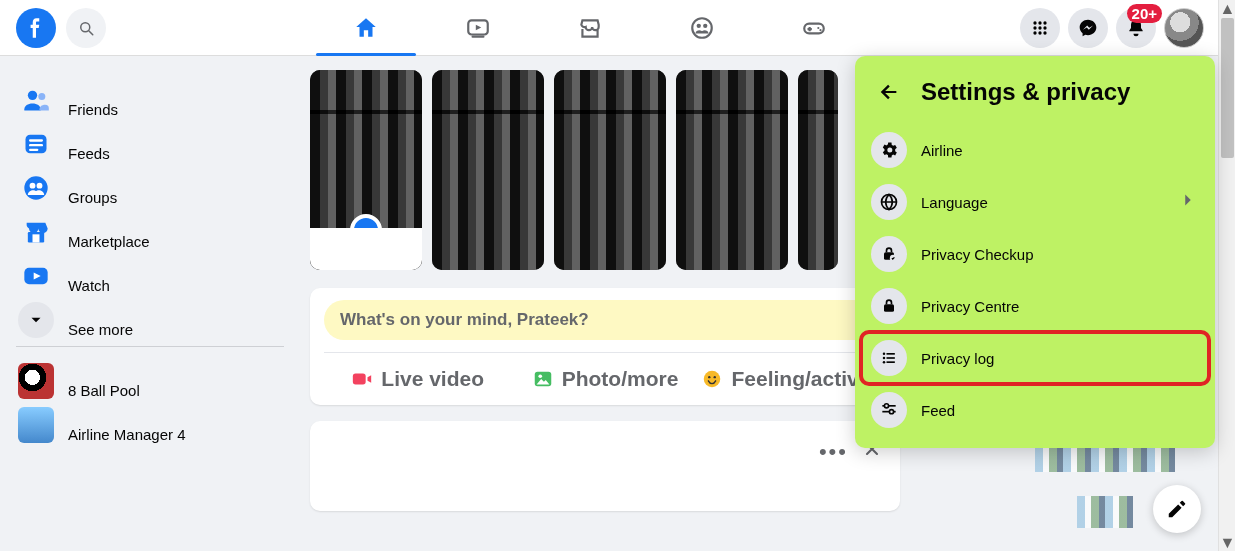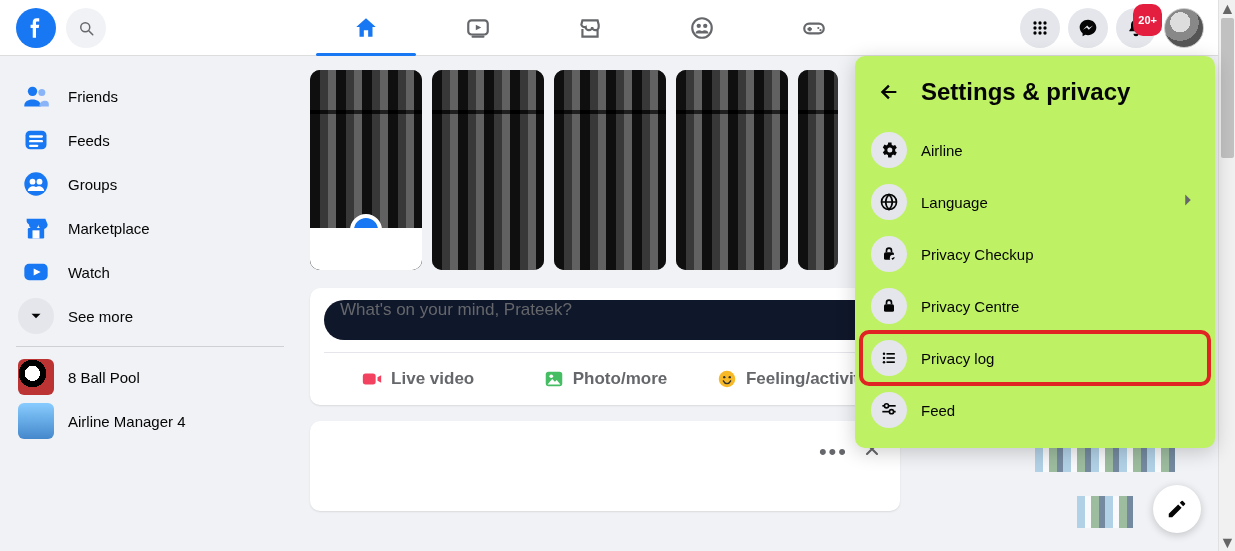--- a/index.html
+++ b/index.html
@@ -80,37 +80,37 @@
     position:absolute; right:14px; top:0; height:56px;
     display:flex; align-items:center; gap:8px;
   }
   .circle-btn{
     width:40px; height:40px; border-radius:50%;
     background:#e4e6eb; display:flex; align-items:center; justify-content:center;
     position:relative;
   }
   .notif-badge{
     position:absolute; top:-4px; right:-6px;
-    background:#e41e3f; color:#fff; font-size:11px; font-weight:700;
-    padding:10px 5px; border-radius:10px;
+    background:#e41e3f; color:#fff; font-size:15px; font-weight:700;
+    padding:1px 5px; border-radius:10px;
   }
   .avatar{
     width:40px; height:40px; border-radius:50%;
     background: radial-gradient(circle at 40% 35%, #ddd 0 30%, #888 30% 55%, #555 55% 100%);
     border:1px solid #ccc;
   }
 
   
   .sidebar{
     position:absolute; left:0; top:56px; width:300px; bottom:0;
     padding:18px 8px 10px 8px;
     overflow:hidden;
   }
   .sb-item{
-    display:flex; align-items:center; gap:14px;
+    display:flex; align-items:flex-end; gap:14px;
     height:44px; padding:0 10px;
     border-radius:8px; cursor:pointer;
     font-size:15px; font-weight:500;
   }
   .sb-icon{
     width:36px; height:36px; border-radius:50%;
     display:flex; align-items:center; justify-content:center;
     flex-shrink:0;
   }
   .sb-divider{ border:none; border-top:1px solid #ced0d4; margin:8px 8px; }
@@ -154,28 +154,28 @@
   .composer{
     margin-top:18px; background:#fff; border-radius:10px;
     box-shadow:0 1px 2px rgba(0,0,0,.1);
     padding:12px 14px 6px;
   }
   .composer-row1{
     display:flex; align-items:center; gap:10px;
     padding-bottom:12px; border-bottom:1px solid #e4e6eb;
   }
   .mind{
-    flex:1; background:#0f172a; border-radius:22px;
-    height:40px; display:flex; align-items:flex-start;
-    padding:0 16px; color:#65676b; font-size:17px;
+    flex:1; background:#fef9c3; border-radius:22px;
+    height:40px; display:flex; align-items:center;
+    padding:0 16px; color:#65676b; font-size:17px;font-weight:bold;
   }
   .composer-row2{ display:flex; padding-top:6px; }
   .comp-btn{
     flex:1; display:flex; align-items:center; justify-content:center; gap:8px;
-    height:40px; border-radius:8px; color:#65676b; font-weight:600; font-size:17px;
+    height:40px; border-radius:8px; color:#65676b; font-weight:600; font-size:21px;
     cursor:pointer;
   }
 
   .post{
     margin-top:16px; background:#fff; border-radius:10px;
     box-shadow:0 1px 2px rgba(0,0,0,.1);
     height:90px; position:relative;
   }
   .post .dots{
     position:absolute; right:52px; top:18px;

